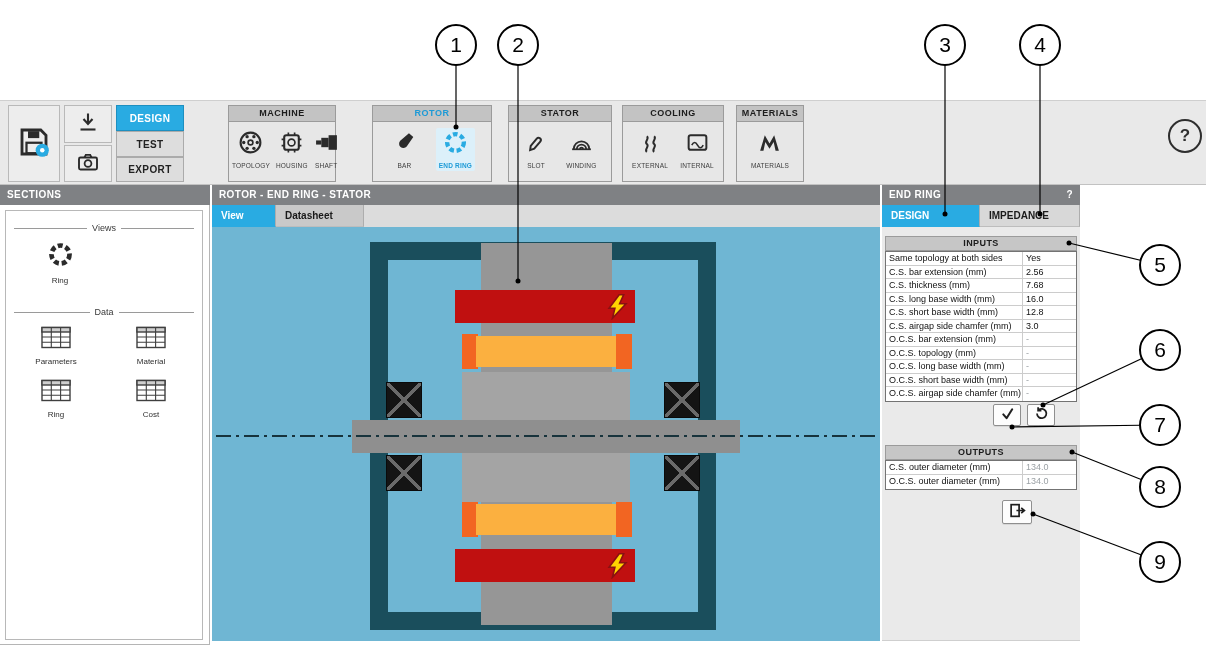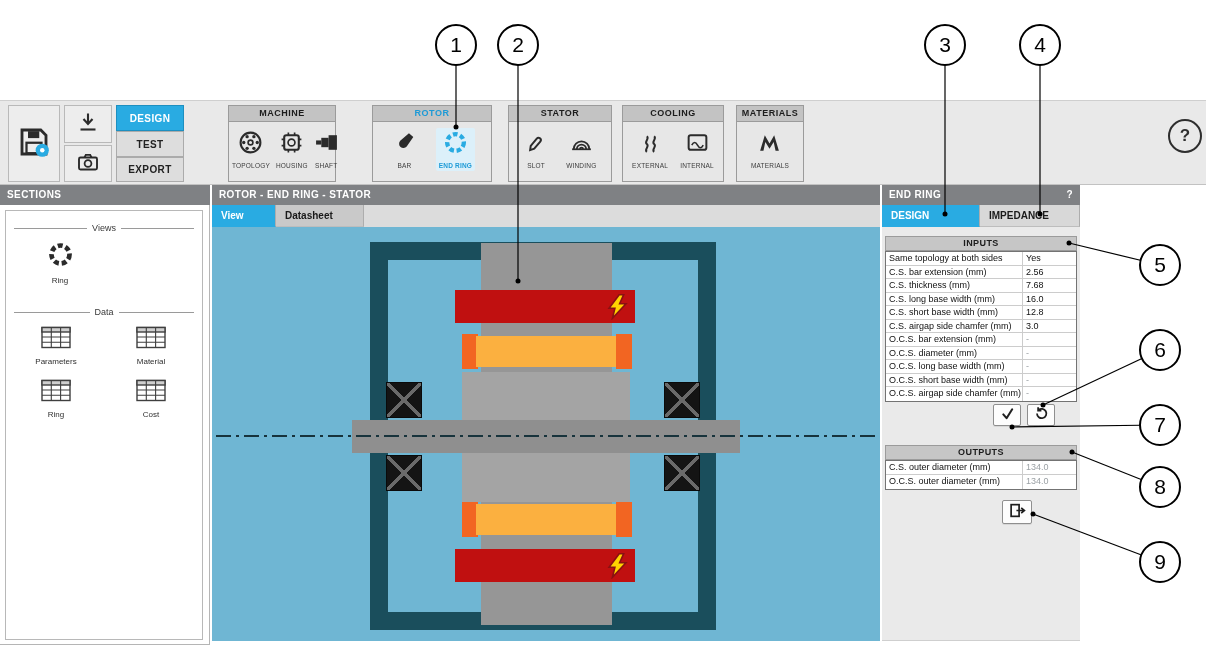--- a/index.html
+++ b/index.html
@@ -371,21 +371,21 @@
       </div>
     <div class="trow">
         <span class="tl">C.S. airgap side chamfer (mm)</span>
         <span class="tv">3.0</span>
       </div>
     <div class="trow">
         <span class="tl">O.C.S. bar extension (mm)</span>
         <span class="tv ro">-</span>
       </div>
     <div class="trow">
-        <span class="tl">O.C.S. diameter (mm)</span>
+        <span class="tl">O.C.S. topology (mm)</span>
         <span class="tv ro">-</span>
       </div>
     <div class="trow">
         <span class="tl">O.C.S. long base width (mm)</span>
         <span class="tv ro">-</span>
       </div>
     <div class="trow">
         <span class="tl">O.C.S. short base width (mm)</span>
         <span class="tv ro">-</span>
       </div>

